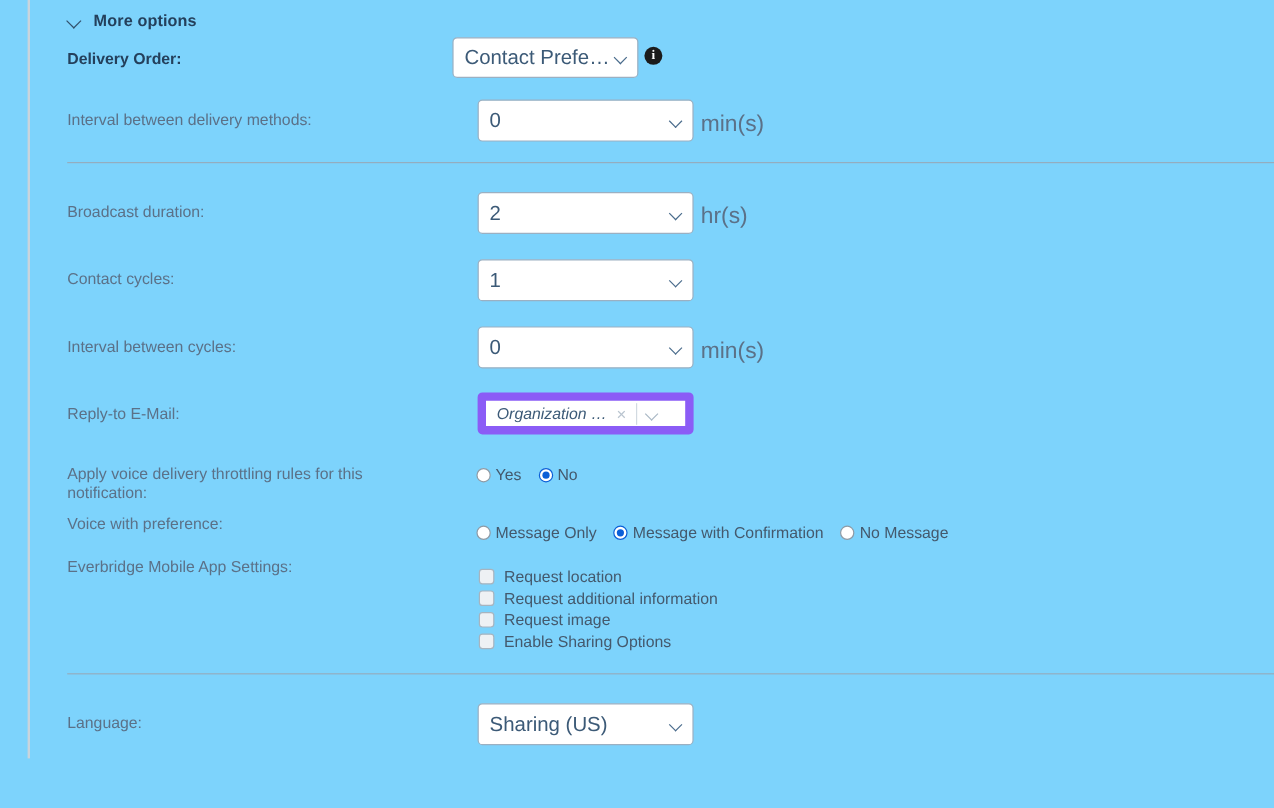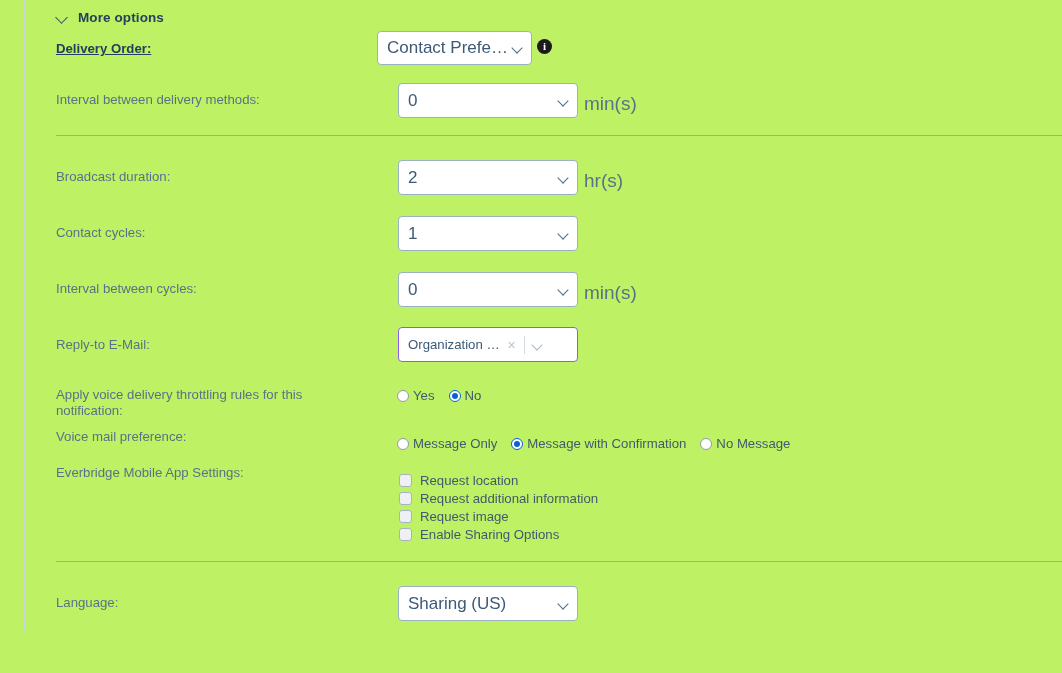--- a/index.html
+++ b/index.html
@@ -6,21 +6,21 @@
   html, body {
     margin: 0; padding: 0;
     width: 1062px; height: 673px;
     background: #ffffff;
     font-family: "Liberation Sans", sans-serif;
   }
   #page {
     position: relative;
     width: 1062px; height: 673px;
     overflow: hidden;
-    background: #bef264;
+    background: #7dd3fc;
   }
 
   
   .left-rail {
     position: absolute;
     left: 23px; top: 0px;
     width: 2px; height: 632px;
     background: #c9d4dc;
   }
 
@@ -65,21 +65,20 @@
   .lbl {
     position: absolute;
     font-size: 13.2px;
     color: #5b7188;
     line-height: 16px;
     white-space: nowrap;
   }
   .lbl.bold {
     font-weight: bold;
     color: #24405c;
-    text-decoration: underline;
   }
   .lbl.wrap { white-space: normal; width: 300px; }
 
   
   .sel {
     position: absolute;
     border: 1px solid #9bb0c2;
     border-radius: 4px;
     background: #fff;
     display: flex;
@@ -128,26 +127,27 @@
     font-weight: bold;
     font-family: "Liberation Serif", serif;
     text-align: center;
     line-height: 15px;
     cursor: pointer;
   }
 
   
   .msel {
     position: absolute;
-    border: 1px solid #8b5cf6;
+    border: 7px solid #8b5cf6;
     border-radius: 4px;
     background: #fff;
     display: flex;
     align-items: center;
     cursor: pointer;
+    font-style: italic;
   }
   .msel-val {
     font-size: 13.2px;
     color: #3c5a77;
     padding-left: 9px;
     max-width: 108px;
     overflow: hidden;
     white-space: nowrap;
     text-overflow: ellipsis;
   }
@@ -332,21 +332,21 @@
           <span class="radio-lbl">Yes</span>
         </span>
         <span class="radio-item on">
           <span class="radio-dot"></span>
           <span class="radio-lbl">No</span>
         </span>
       </div>
     </div>
 
     <div class="row">
-      <span class="lbl" style="left:0px; top:429px;">Voice mail preference:</span>
+      <span class="lbl" style="left:0px; top:429px;">Voice with preference:</span>
       <div class="radio-group" style="left:341px; top:436px;">
         <span class="radio-item">
           <span class="radio-dot"></span>
           <span class="radio-lbl">Message Only</span>
         </span>
         <span class="radio-item on">
           <span class="radio-dot"></span>
           <span class="radio-lbl">Message with Confirmation</span>
         </span>
         <span class="radio-item">

